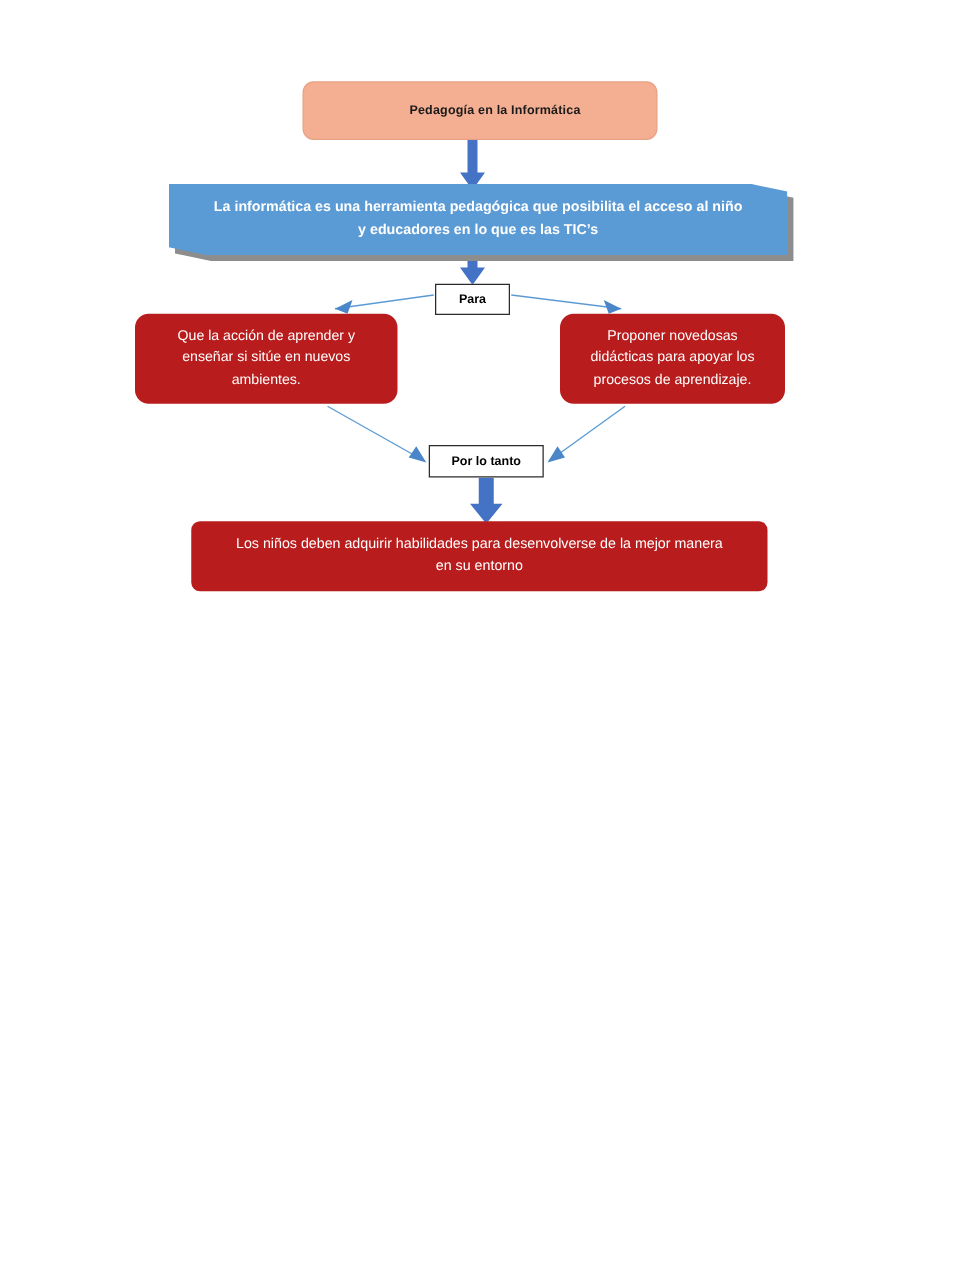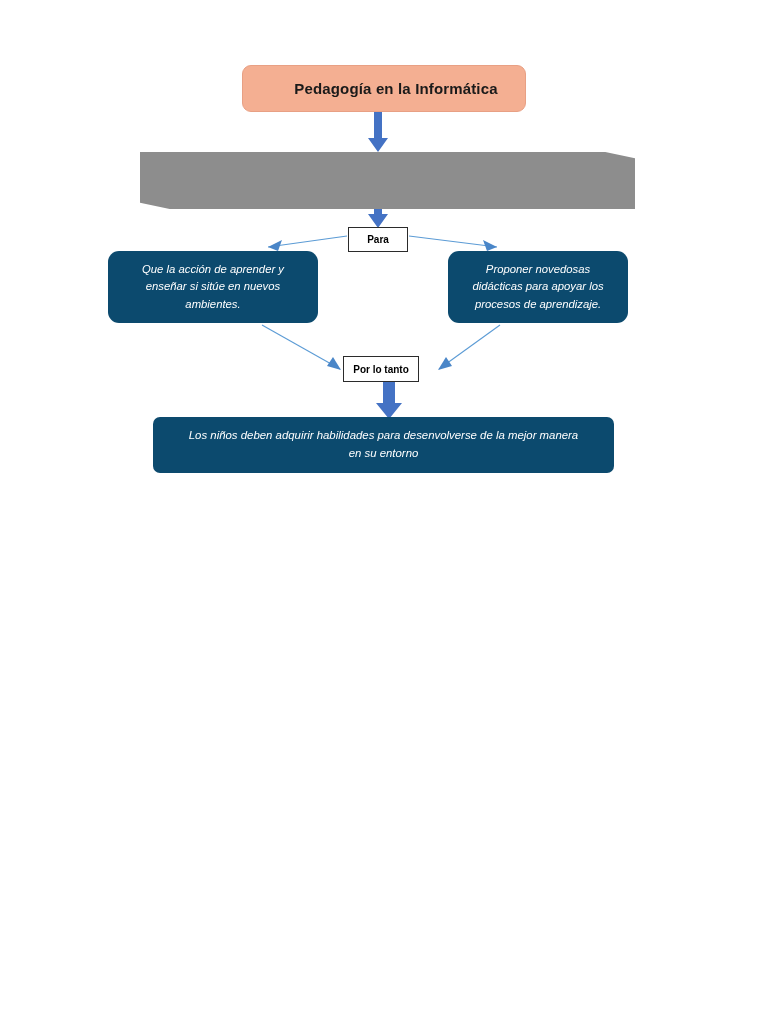--- a/index.html
+++ b/index.html
@@ -48,21 +48,21 @@
     left: 242px;
     top: 65px;
     width: 284px;
     height: 47px;
     background: #F4AF92;
     border: 1px solid #E8A084;
     border-radius: 9px;
   }
   #node-title .node-text {
     color: #1a1a1a;
-    font-size: 15px;
+    font-size: 10px;
     font-weight: bold;
     letter-spacing: 0.15px;
     padding-left: 24px;
   }
 
   
   #node-banner {
     left: 135px;
     top: 147px;
     width: 495px;
@@ -102,30 +102,29 @@
   }
   #node-para {
     left: 348px;
     top: 227px;
     width: 60px;
     height: 25px;
   }
   #node-porlotanto {
     left: 343px;
     top: 356px;
-    width: 76px;
+    width: 92px;
     height: 26px;
   }
 
   
   .blue-box {
-    background: #0c4a6e;
+    background: #b91c1c;
     border-radius: 11px;
     padding: 0 16px;
-    font-style: italic;
   }
   .blue-box .node-text {
     color: #ffffff;
     font-size: 11.3px;
     line-height: 1.55;
   }
   #node-left {
     left: 108px;
     top: 251px;
     width: 210px;
@@ -188,20 +187,23 @@
       <path d="M 383 382 L 395 382 L 395 403 L 402 403 L 389 419 L 376 403 L 383 403 Z" fill="#4472C4"></path>
     </g>
   </svg>
 
   <div id="banner-shadow"></div>
 
   <div class="node" id="node-title">
     <span class="node-text">Pedagogía en la Informática</span>
   </div>
 
+  <div class="node" id="node-banner">
+    <span class="node-text">La informática es una herramienta pedagógica que posibilita el acceso al niño y educadores en lo que es las TIC’s</span>
+  </div>
 
   <div class="node label-box" id="node-para">
     <span class="node-text">Para</span>
   </div>
 
   <div class="node blue-box" id="node-left">
     <span class="node-text">Que la acción de aprender y enseñar si sitúe en nuevos ambientes.</span>
   </div>
 
   <div class="node blue-box" id="node-right">

